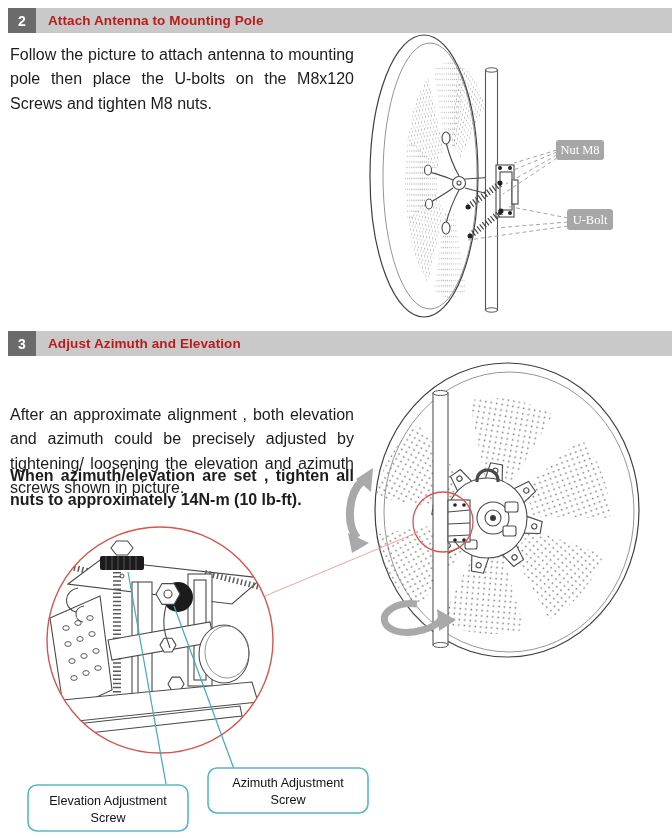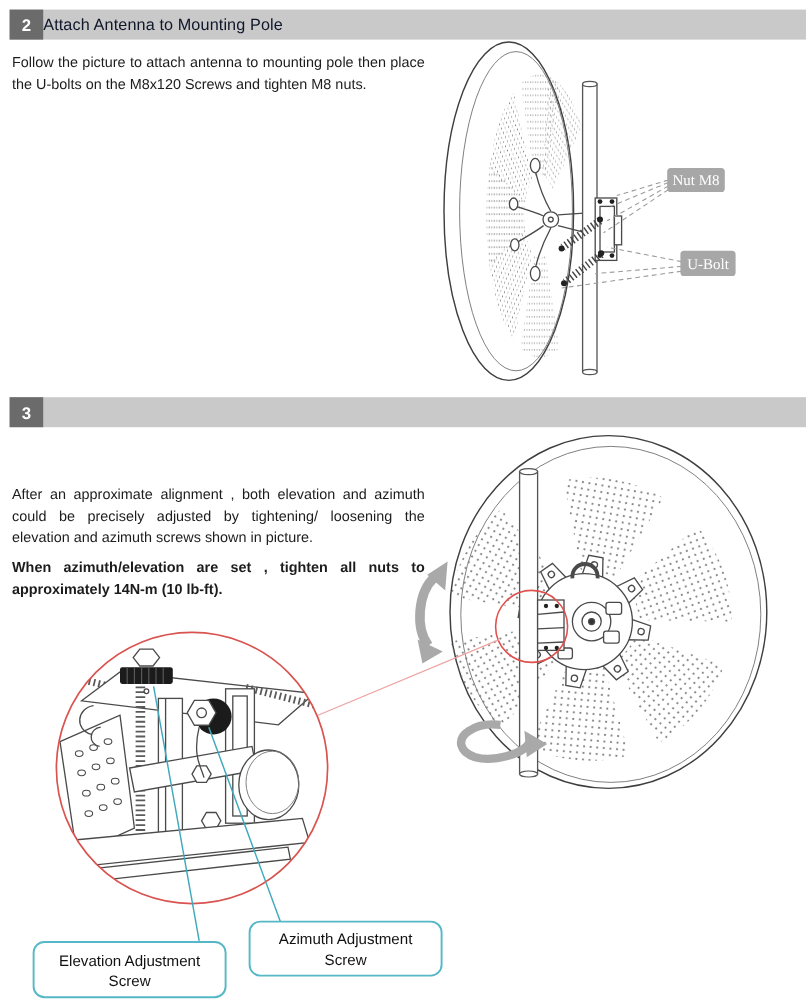--- a/index.html
+++ b/index.html
@@ -4,24 +4,24 @@
 <style>
   html,body{margin:0;padding:0;}
   body{
     width:672px;height:838px;position:relative;background:#ffffff;
     font-family:"Liberation Sans", sans-serif;overflow:hidden;
   }
   .sec-bar{position:absolute;left:8px;right:0;height:25px;background:#c9c9c9;
     display:flex;align-items:center;}
   .sec-num{width:28px;height:25px;background:#6b6b6b;color:#fff;font-weight:bold;
     font-size:14px;display:flex;align-items:center;justify-content:center;flex:none;}
-  .sec-title{font-weight:normal;font-size:13.5px;color:#0f172a;letter-spacing:.1px;}
+  .sec-title{margin-left:12px;font-weight:bold;font-size:13.5px;color:#b91c1c;letter-spacing:.1px;}
   #bar-2{top:8px;}
   #bar-3{top:331px;}
-  .para{position:absolute;left:10px;width:344px;margin:0;font-size:12px;line-height:1.52;
+  .para{position:absolute;left:10px;width:344px;margin:0;font-size:16px;line-height:1.52;
     color:#1c1c1c;text-align:justify;}
   #para-2{top:43px;}
   #para-3a{top:367px;margin-top:36px;}
   #para-3b{top:464px;font-weight:bold;}
   svg{position:absolute;display:block;}
   #fig1{left:355px;top:22px;}
   #fig2{left:0px;top:356px;}
   .mech{stroke:#4a4a4a;stroke-width:1.1;fill:#ffffff;}
   .mech-line{stroke:#4a4a4a;stroke-width:1.1;fill:none;}
   .rod{stroke:#5a5a5a;stroke-dasharray:1.5 2.6;fill:none;}
@@ -131,20 +131,21 @@
     <text class="glabel-text" x="580" y="154" text-anchor="middle">Nut M8</text>
   </g>
   <g>
     <rect class="glabel-box" x="567" y="209" width="46" height="21" rx="3"></rect>
     <text class="glabel-text" x="590" y="224" text-anchor="middle">U-Bolt</text>
   </g>
 </svg>
 
 <div class="sec-bar" id="bar-3">
   <div class="sec-num">3</div>
+  <div class="sec-title">Adjust Azimuth and Elevation</div>
 </div>
 <p class="para" id="para-3a">After an approximate alignment , both elevation and azimuth could be precisely adjusted by tightening/ loosening the elevation and azimuth screws shown in picture.</p>
 <p class="para" id="para-3b">When azimuth/elevation are set , tighten all nuts to approximately 14N-m (10 lb-ft).</p>
 
 <svg id="fig2" width="672" height="482" viewBox="0 356 672 482">
   <defs>
     <pattern id="dots2" patternUnits="userSpaceOnUse" width="5.5" height="5.5">
       <circle cx="1.5" cy="1.5" r="0.9" fill="#7d7d7d"></circle>
     </pattern>
     <clipPath id="dclip">

